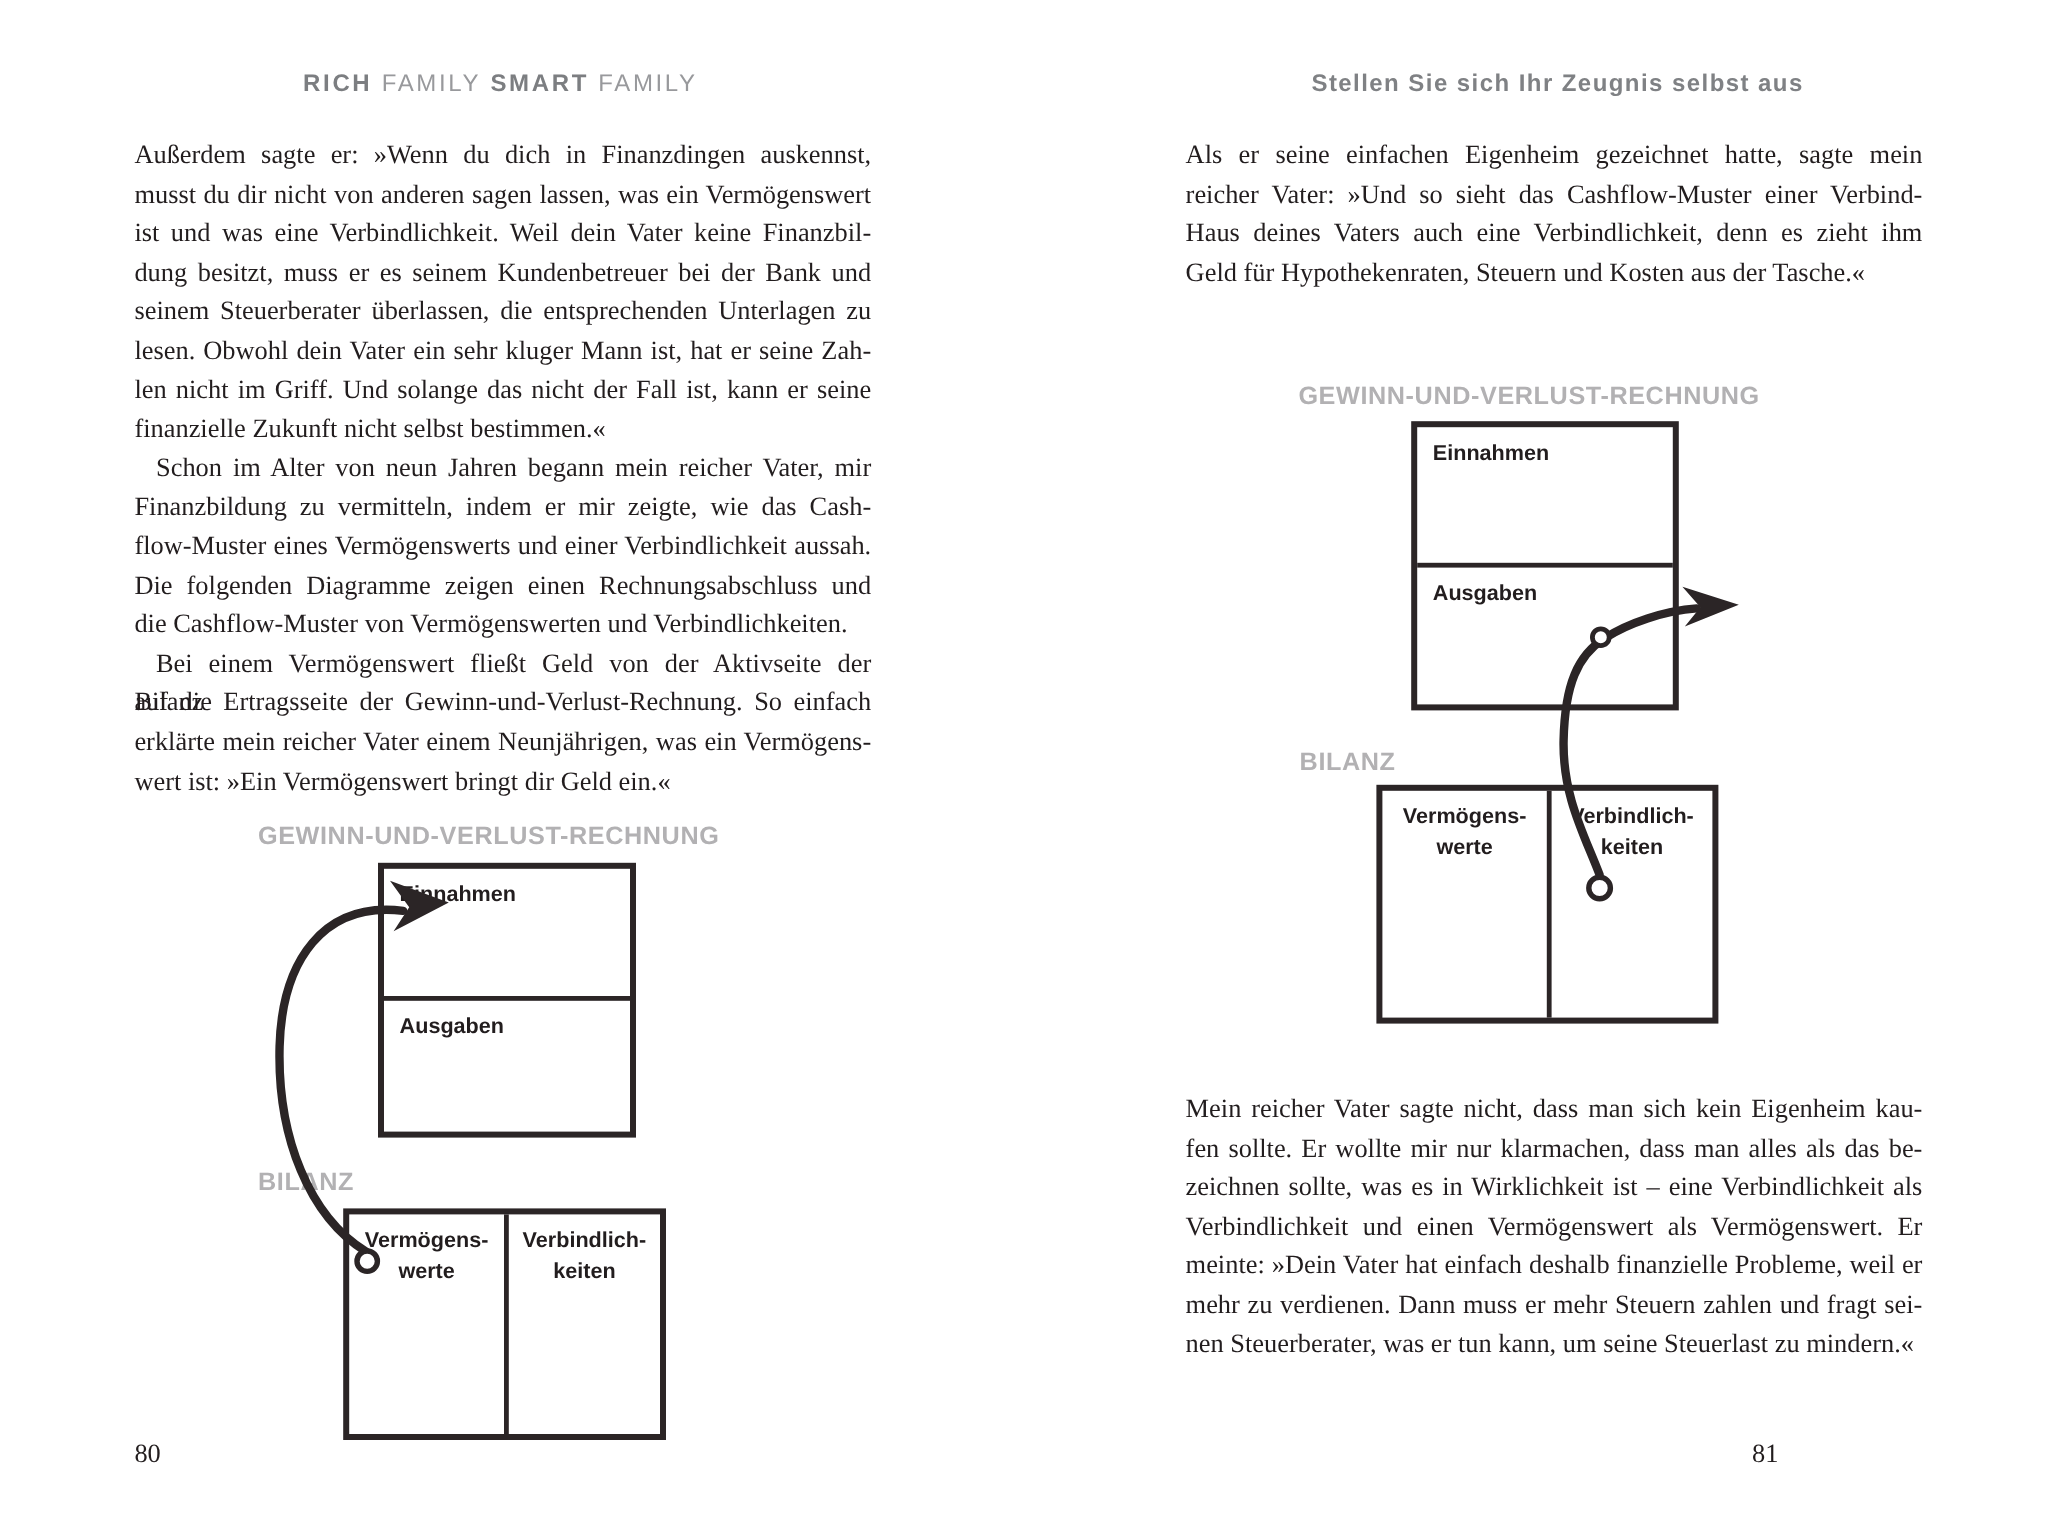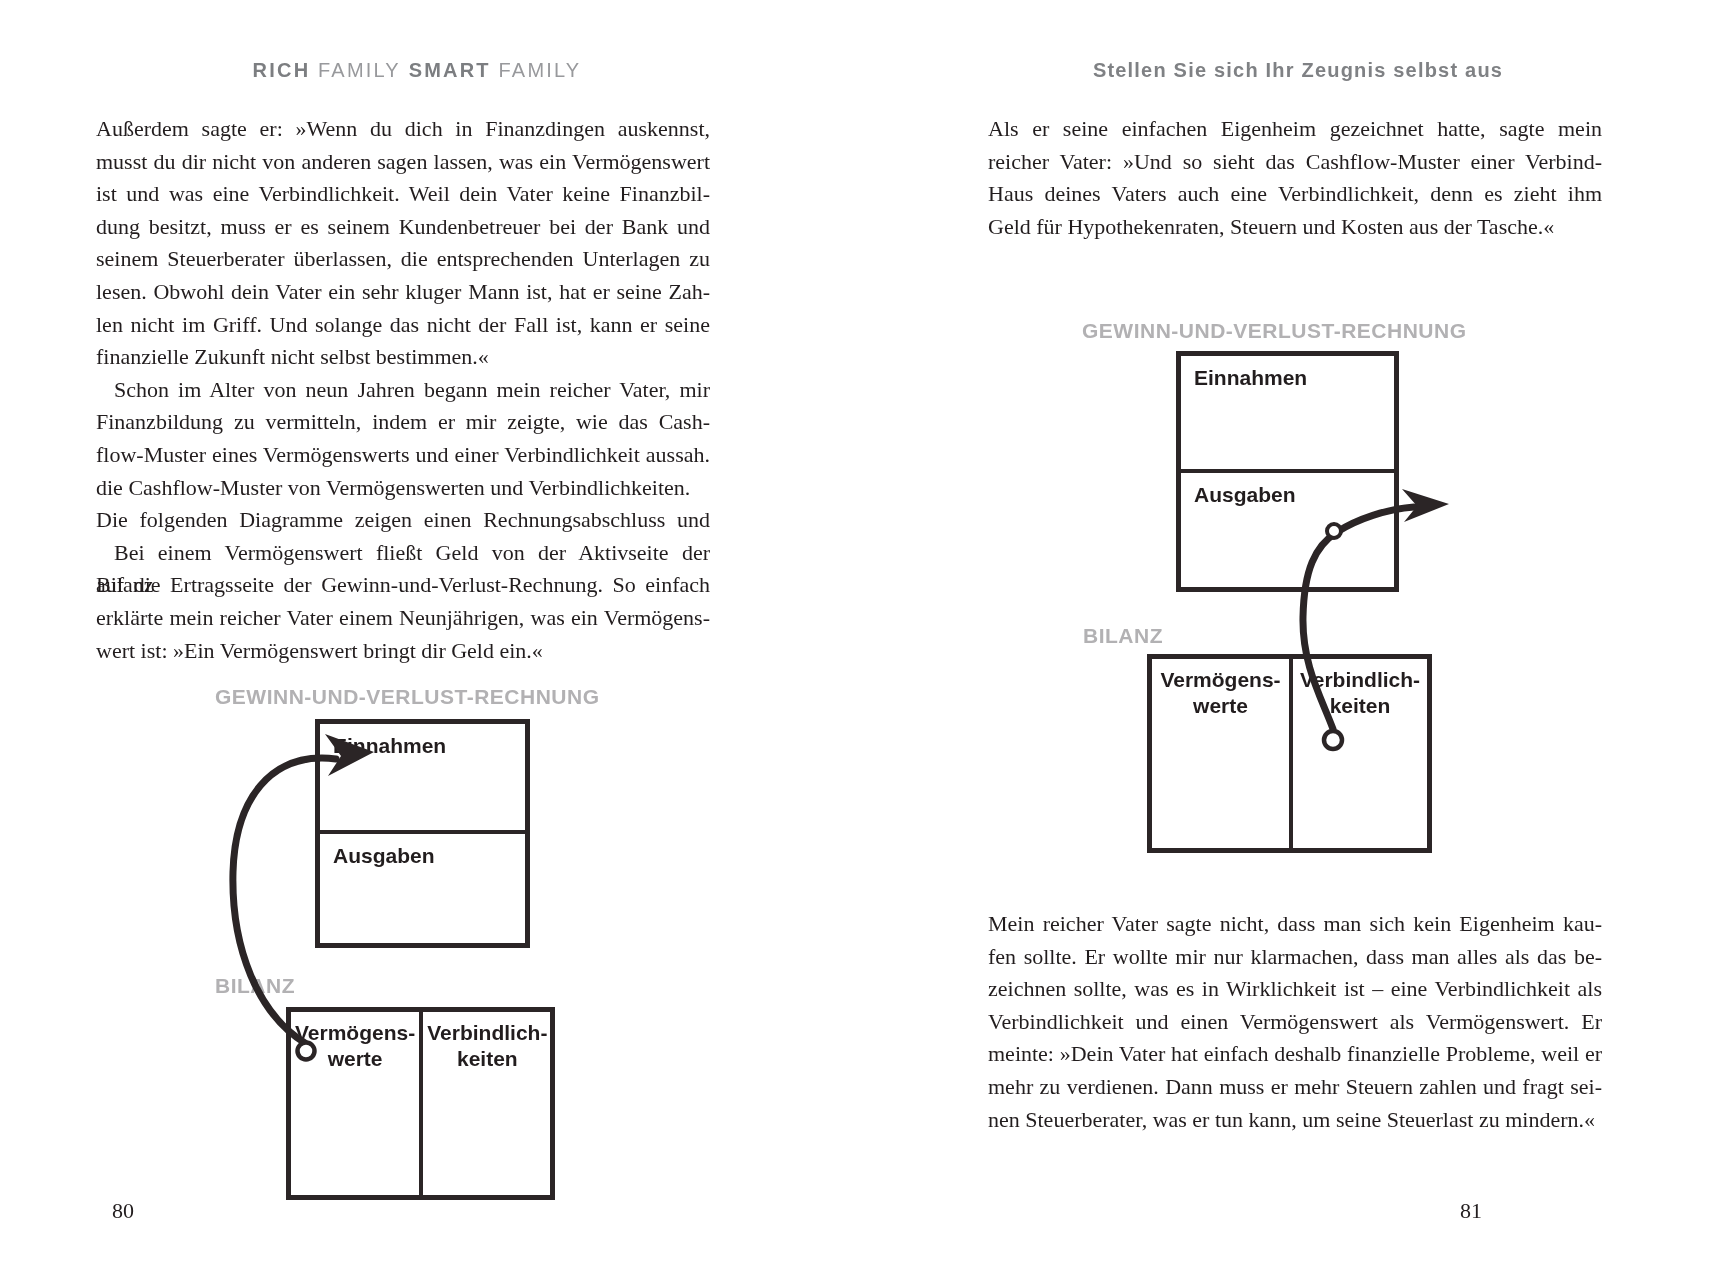--- a/index.html
+++ b/index.html
@@ -18,52 +18,52 @@
   .tline.parlast{text-align-last:left;white-space:nowrap;}
   .tline.indent{text-indent:18px;}
   .tline em{font-style:italic;}
   
   .dg-title{position:absolute;width:412px;text-align:left;
             font-family:"Liberation Sans","DejaVu Sans",sans-serif;
             font-weight:bold;font-size:21px;color:#b2b1b3;letter-spacing:0.5px;white-space:nowrap;}
   .dg-box{position:absolute;border:5px solid #2b2526;box-sizing:border-box;background:#ffffff;}
   .dg-box .sect-top{border-bottom:4px solid #2b2526;box-sizing:border-box;}
   .dg-label{font-family:"Liberation Sans","DejaVu Sans",sans-serif;
-            font-weight:bold;font-size:21px;line-height:25px;color:#221d1e;
+            font-weight:bold;font-size:18px;line-height:25px;color:#221d1e;
             padding:9px 0 0 13px;}
   .dg-cols{display:flex;height:100%;}
   .dg-col{box-sizing:border-box;height:100%;}
   .dg-col.first{border-right:4px solid #2b2526;}
   .dg-col .dg-label{padding:8px 4px 0 4px;text-align:center;line-height:26px;}
   .pagenum{position:absolute;font-size:22px;line-height:26px;color:#221d1e;}
   .overlay{position:absolute;left:0;top:0;pointer-events:none;z-index:5;}
 </style>
 </head>
 <body>
 
 <div class="spread">
 
   <div class="runhead" style="left:117px;">
     <span class="strong">RICH</span>&nbsp;<span class="light">FAMILY</span>&nbsp;<span class="strong">SMART</span>&nbsp;<span class="light">FAMILY</span>
   </div>
 
-  <div class="bodyblock" style="left:96px;top:113px;">
+  <div class="bodyblock" style="left:112px;top:113px;">
     <div class="tline">Außerdem sagte er: »Wenn du dich in Finanzdingen auskennst,</div>
     <div class="tline">musst du dir nicht von anderen sagen lassen, was ein Vermögenswert</div>
     <div class="tline">ist und was eine Verbindlichkeit. Weil dein Vater keine Finanzbil-</div>
     <div class="tline">dung besitzt, muss er es seinem Kundenbetreuer bei der Bank und</div>
     <div class="tline">seinem Steuerberater überlassen, die entsprechenden Unterlagen zu</div>
     <div class="tline">lesen. Obwohl dein Vater ein sehr kluger Mann ist, hat er seine Zah-</div>
     <div class="tline">len nicht im Griff. Und solange das nicht der Fall ist, kann er seine</div>
     <div class="tline parlast">finanzielle Zukunft nicht selbst bestimmen.«</div>
     <div class="tline indent">Schon im Alter von neun Jahren begann mein reicher Vater, mir</div>
     <div class="tline">Finanzbildung zu vermitteln, indem er mir zeigte, wie das Cash-</div>
     <div class="tline">flow-Muster eines Vermögenswerts und einer Verbindlichkeit aussah.</div>
+    <div class="tline">Die folgenden Diagramme zeigen einen Rechnungsabschluss und</div>
     <div class="tline parlast">die Cashflow-Muster von Vermögenswerten und Verbindlichkeiten.</div>
-    <div class="tline">Die folgenden Diagramme zeigen einen Rechnungsabschluss und</div>
     <div class="tline indent">Bei einem Vermögenswert fließt Geld von der Aktivseite der Bilanz</div>
     <div class="tline">auf die Ertragsseite der Gewinn-und-Verlust-Rechnung. So einfach</div>
     <div class="tline">erklärte mein reicher Vater einem Neunjährigen, was ein Vermögens-</div>
     <div class="tline parlast">wert ist: »Ein Vermögenswert bringt dir Geld ein.«</div>
   </div>
 
   <div class="dg-title" style="left:215px;top:685px;">GEWINN-UND-VERLUST-RECHNUNG</div>
 
   <div class="dg-box" style="left:315px;top:719px;width:215px;height:229px;">
     <div class="sect-top" style="height:110px;">

